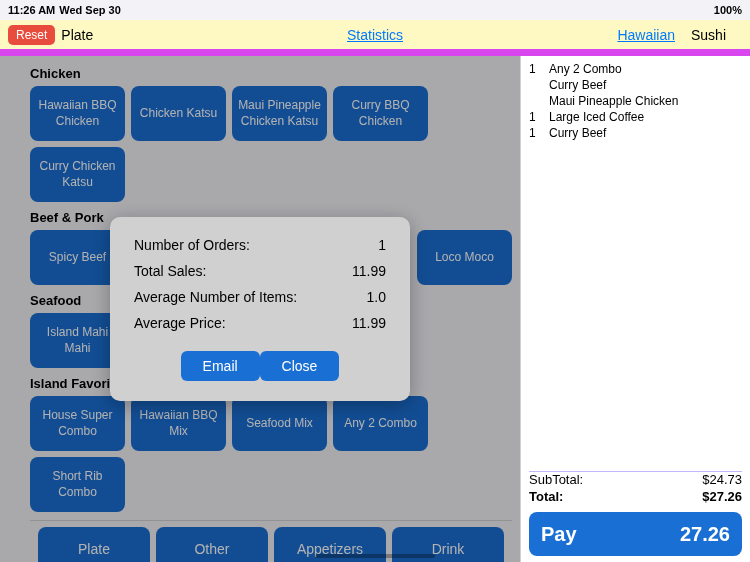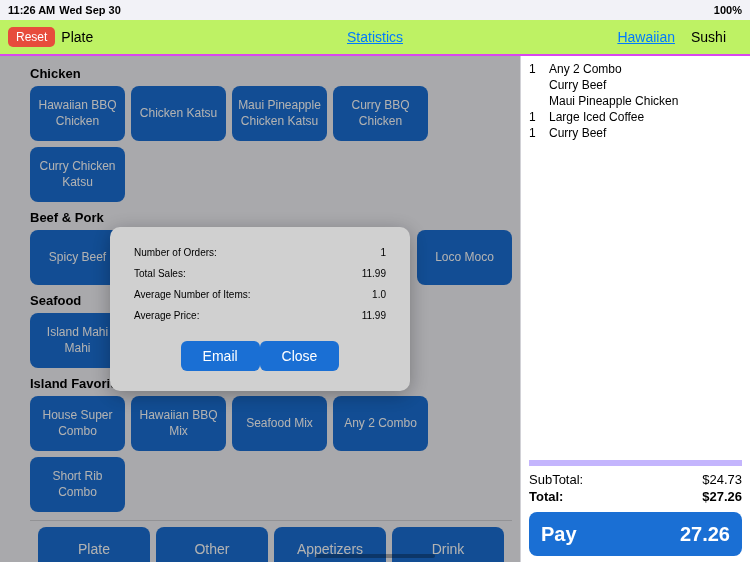--- a/index.html
+++ b/index.html
@@ -25,22 +25,22 @@
     }
     .status-left { display: flex; gap: 4px; align-items: center; }
     .status-right { display: flex; gap: 4px; align-items: center; font-size: 11px; }
 
     
     .nav-bar {
       display: flex;
       align-items: center;
       padding: 4px 8px;
       height: 36px;
-      background: #bef264;
-      border-bottom: 2px solid #d946ef;
+      background: #fef9c3;
+      border-bottom: 7px solid #d946ef;
     }
     .nav-reset-btn {
       background: #e74c3c;
       color: white;
       border: none;
       border-radius: 5px;
       padding: 3px 8px;
       font-size: 12px;
       cursor: pointer;
       margin-right: 6px;
@@ -153,22 +153,22 @@
     }
     .order-item-row {
       display: flex;
       justify-content: space-between;
       font-size: 12px;
       margin-bottom: 2px;
     }
     .order-item-qty { width: 20px; }
     .order-item-name { flex: 1; }
     .right-totals {
-      border-top: 6px solid #c4b5fd;
-      padding-top: 6px;
+      border-top: 1px solid #c4b5fd;
+      padding-top: 0;
       margin-top: 4px;
     }
     .total-row {
       display: flex;
       justify-content: space-between;
       font-size: 13px;
       margin-bottom: 2px;
     }
     .total-row.bold { font-weight: 700; }
     .pay-btn {
@@ -204,21 +204,21 @@
     .modal-box {
       background: #d0d0d0;
       border-radius: 10px;
       padding: 20px 24px;
       width: 300px;
       box-shadow: 0 4px 20px rgba(0,0,0,0.3);
     }
     .modal-row {
       display: flex;
       justify-content: space-between;
-      font-size: 10px;
+      font-size: 14px;
       margin-bottom: 10px;
     }
     .modal-label { color: #000; }
     .modal-value { color: #000; font-weight: 500; }
     .modal-buttons {
       display: flex;
       justify-content: center;
       margin-top: 20px;
     }
     .modal-btn {

